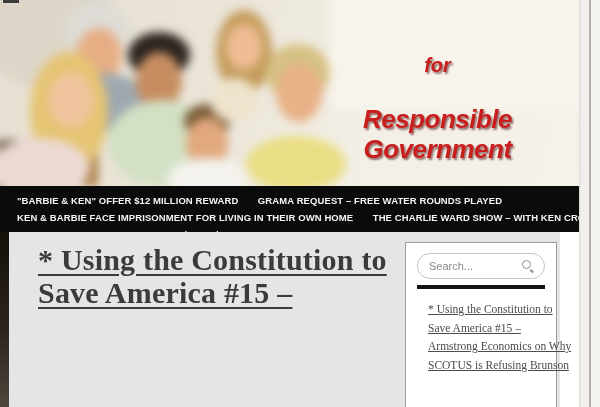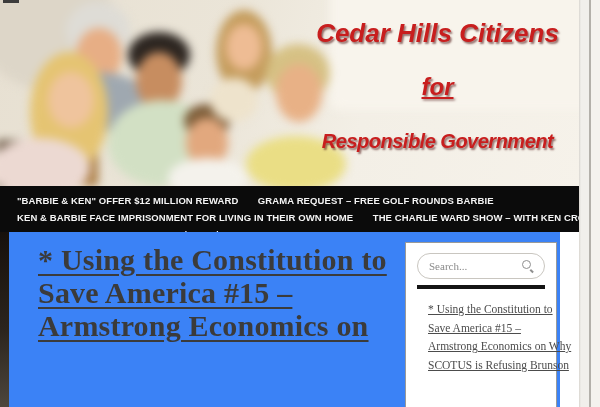--- a/index.html
+++ b/index.html
@@ -37,62 +37,62 @@
   .b-gma-hair  { left:266px; top:44px;  width:64px;  height:58px;  background:#d6c184; }
   .b-gma-face  { left:276px; top:64px;  width:46px;  height:58px;  background:#e8b186; }
   .b-gma-shirt { left:246px; top:136px; width:100px; height:56px;  background:#eade85; }
 
   .banner-text {
     position:absolute; left:290px; top:18px; width:295px; text-align:center;
     color:#c81e1e; font-weight:bold; font-style:italic;
     text-shadow:1.5px 1.5px 2px rgba(70,8,8,.55);
   }
   .banner-line1 { font-size:26px; line-height:30px; }
-  .banner-line2 { font-size:24px; line-height:30px; margin-top:24px;text-decoration:underline; }
-  .banner-line3 { font-size:20px; line-height:30px; margin-top:24px; letter-spacing:-0.5px; }
+  .banner-line2 { font-size:20px; line-height:30px; margin-top:32px; }
+  .banner-line3 { font-size:26px; line-height:30px; margin-top:24px; letter-spacing:-0.5px; }
 
   .topleft-artifact { position:absolute; left:3px; top:0; width:16px; height:3px; background:#3c3c3c; }
 
   
   .nav {
     position:absolute; left:0; top:186px; width:579px; height:46px;
     background:#0b0b0b; box-sizing:border-box; padding:5px 0 0 17px;
   }
   .nav-row { line-height:15px; white-space:nowrap; }
   .nav a {
     color:#f5f5f5; text-decoration:none; font-size:9.5px; font-weight:bold;
     margin-right:15px; letter-spacing:0.1px; cursor:pointer;
   }
 
   
   .left-shadow {
     position:absolute; left:0; top:232px; width:9px; height:175px;
     background:linear-gradient(to bottom,#16100b 0%,#2b241d 55%,#4d463c 100%);
   }
-  .main { position:absolute; left:9px; top:232px; width:551px; height:175px; background:#3b82f6; display:flex; }
+  .main { position:absolute; left:9px; top:232px; width:551px; height:175px; background:#e5e5e5; display:flex; }
   .article-col { box-sizing:border-box; padding:11px 10px 0 29px; width:412px; }
   .post-title { display:block; text-decoration:none; cursor:pointer; }
   .post-title .tline {
     font-family:"Liberation Serif", serif; font-weight:bold; font-size:30px;
     line-height:33px; color:#3b3b3b; white-space:nowrap; letter-spacing:0.2px;
     text-decoration:underline; text-decoration-thickness:2px; text-underline-offset:4px;
   }
 
   
   .aside-col {
     box-sizing:border-box; width:152px; margin-left:auto; margin-right:3px; margin-top:10px;
     border:1px solid #9a9a98; background:#fff; padding:10px 11px; height:210px;
   }
   .searchbox {
     display:flex; align-items:center; box-sizing:border-box; height:26px;
     border:1px solid #c9c6c0; border-radius:14px; padding:0 9px; background:#fff;
   }
   .searchbox input {
     border:none; outline:none; flex:1; min-width:0; font-size:11px;
-    font-family:Liberation Serif, serif; color:#555; background:transparent;
+    font-family:Liberation Sans, sans-serif; color:#555; background:transparent;
   }
   .searchbox input::placeholder { color:#8a8a8a; }
   .mag { position:relative; width:14px; height:14px; flex:0 0 auto; cursor:pointer; }
   .mag::before {
     content:""; position:absolute; left:1px; top:1px; width:7px; height:7px;
     border:1.6px solid #8f8f8f; border-radius:50%;
   }
   .mag::after {
     content:""; position:absolute; left:10px; top:10px; width:4px; height:1.6px;
     background:#8f8f8f; transform:rotate(45deg); transform-origin:0 0;
@@ -139,51 +139,49 @@
         <div class="b-boy-face"></div>
         <div class="b-boy-shirt"></div>
       <div class="b-girl-hair"></div>
         <div class="b-girl-face"></div>
         <div class="b-girl-top"></div>
       <div class="b-gma-hair"></div>
         <div class="b-gma-face"></div>
         <div class="b-gma-shirt"></div>
     </div>
     <div class="banner-text">
-      <div class="banner-line1">Cedar Hills Citizens</div>
       <div class="banner-line2">for</div>
       <div class="banner-line3">Responsible Government</div>
     </div>
   </div>
 
   <div class="topleft-artifact"></div>
 
   <nav class="nav">
     <div class="nav-row">
       <a>"BARBIE &amp; KEN" OFFER $12 MILLION REWARD</a>
-      <a>GRAMA REQUEST – FREE GOLF ROUNDS BARBIE</a>
+      <a>GRAMA REQUEST – FREE WATER ROUNDS PLAYED</a>
     </div>
     <div class="nav-row">
       <a>KEN &amp; BARBIE FACE IMPRISONMENT FOR LIVING IN THEIR OWN HOME</a>
       <a>THE CHARLIE WARD SHOW – WITH KEN CROMAR</a>
     </div>
     <div class="nav-row">
       <a>THEY'RE COMING FOR YOUR LAND/HOME/WATER! THE POWER OF LAND PATENTS.</a>
     </div>
   </nav>
 
   <div class="left-shadow"></div>
 
   <div class="main">
 
     <div class="article-col">
       <a class="post-title">
         <span class="tline" style="display:block">* Using the Constitution to</span>
         <span class="tline" style="display:block">Save America #15 –</span>
-        <span class="tline" style="display:block">Armstrong Economics on</span>
       </a>
 
     </div>
 
     <aside class="aside-col">
       <div class="searchbox">
         <input type="text" placeholder="Search..." style="">
         <span class="mag"></span>
       </div>
       <div class="recent-rule"></div>

